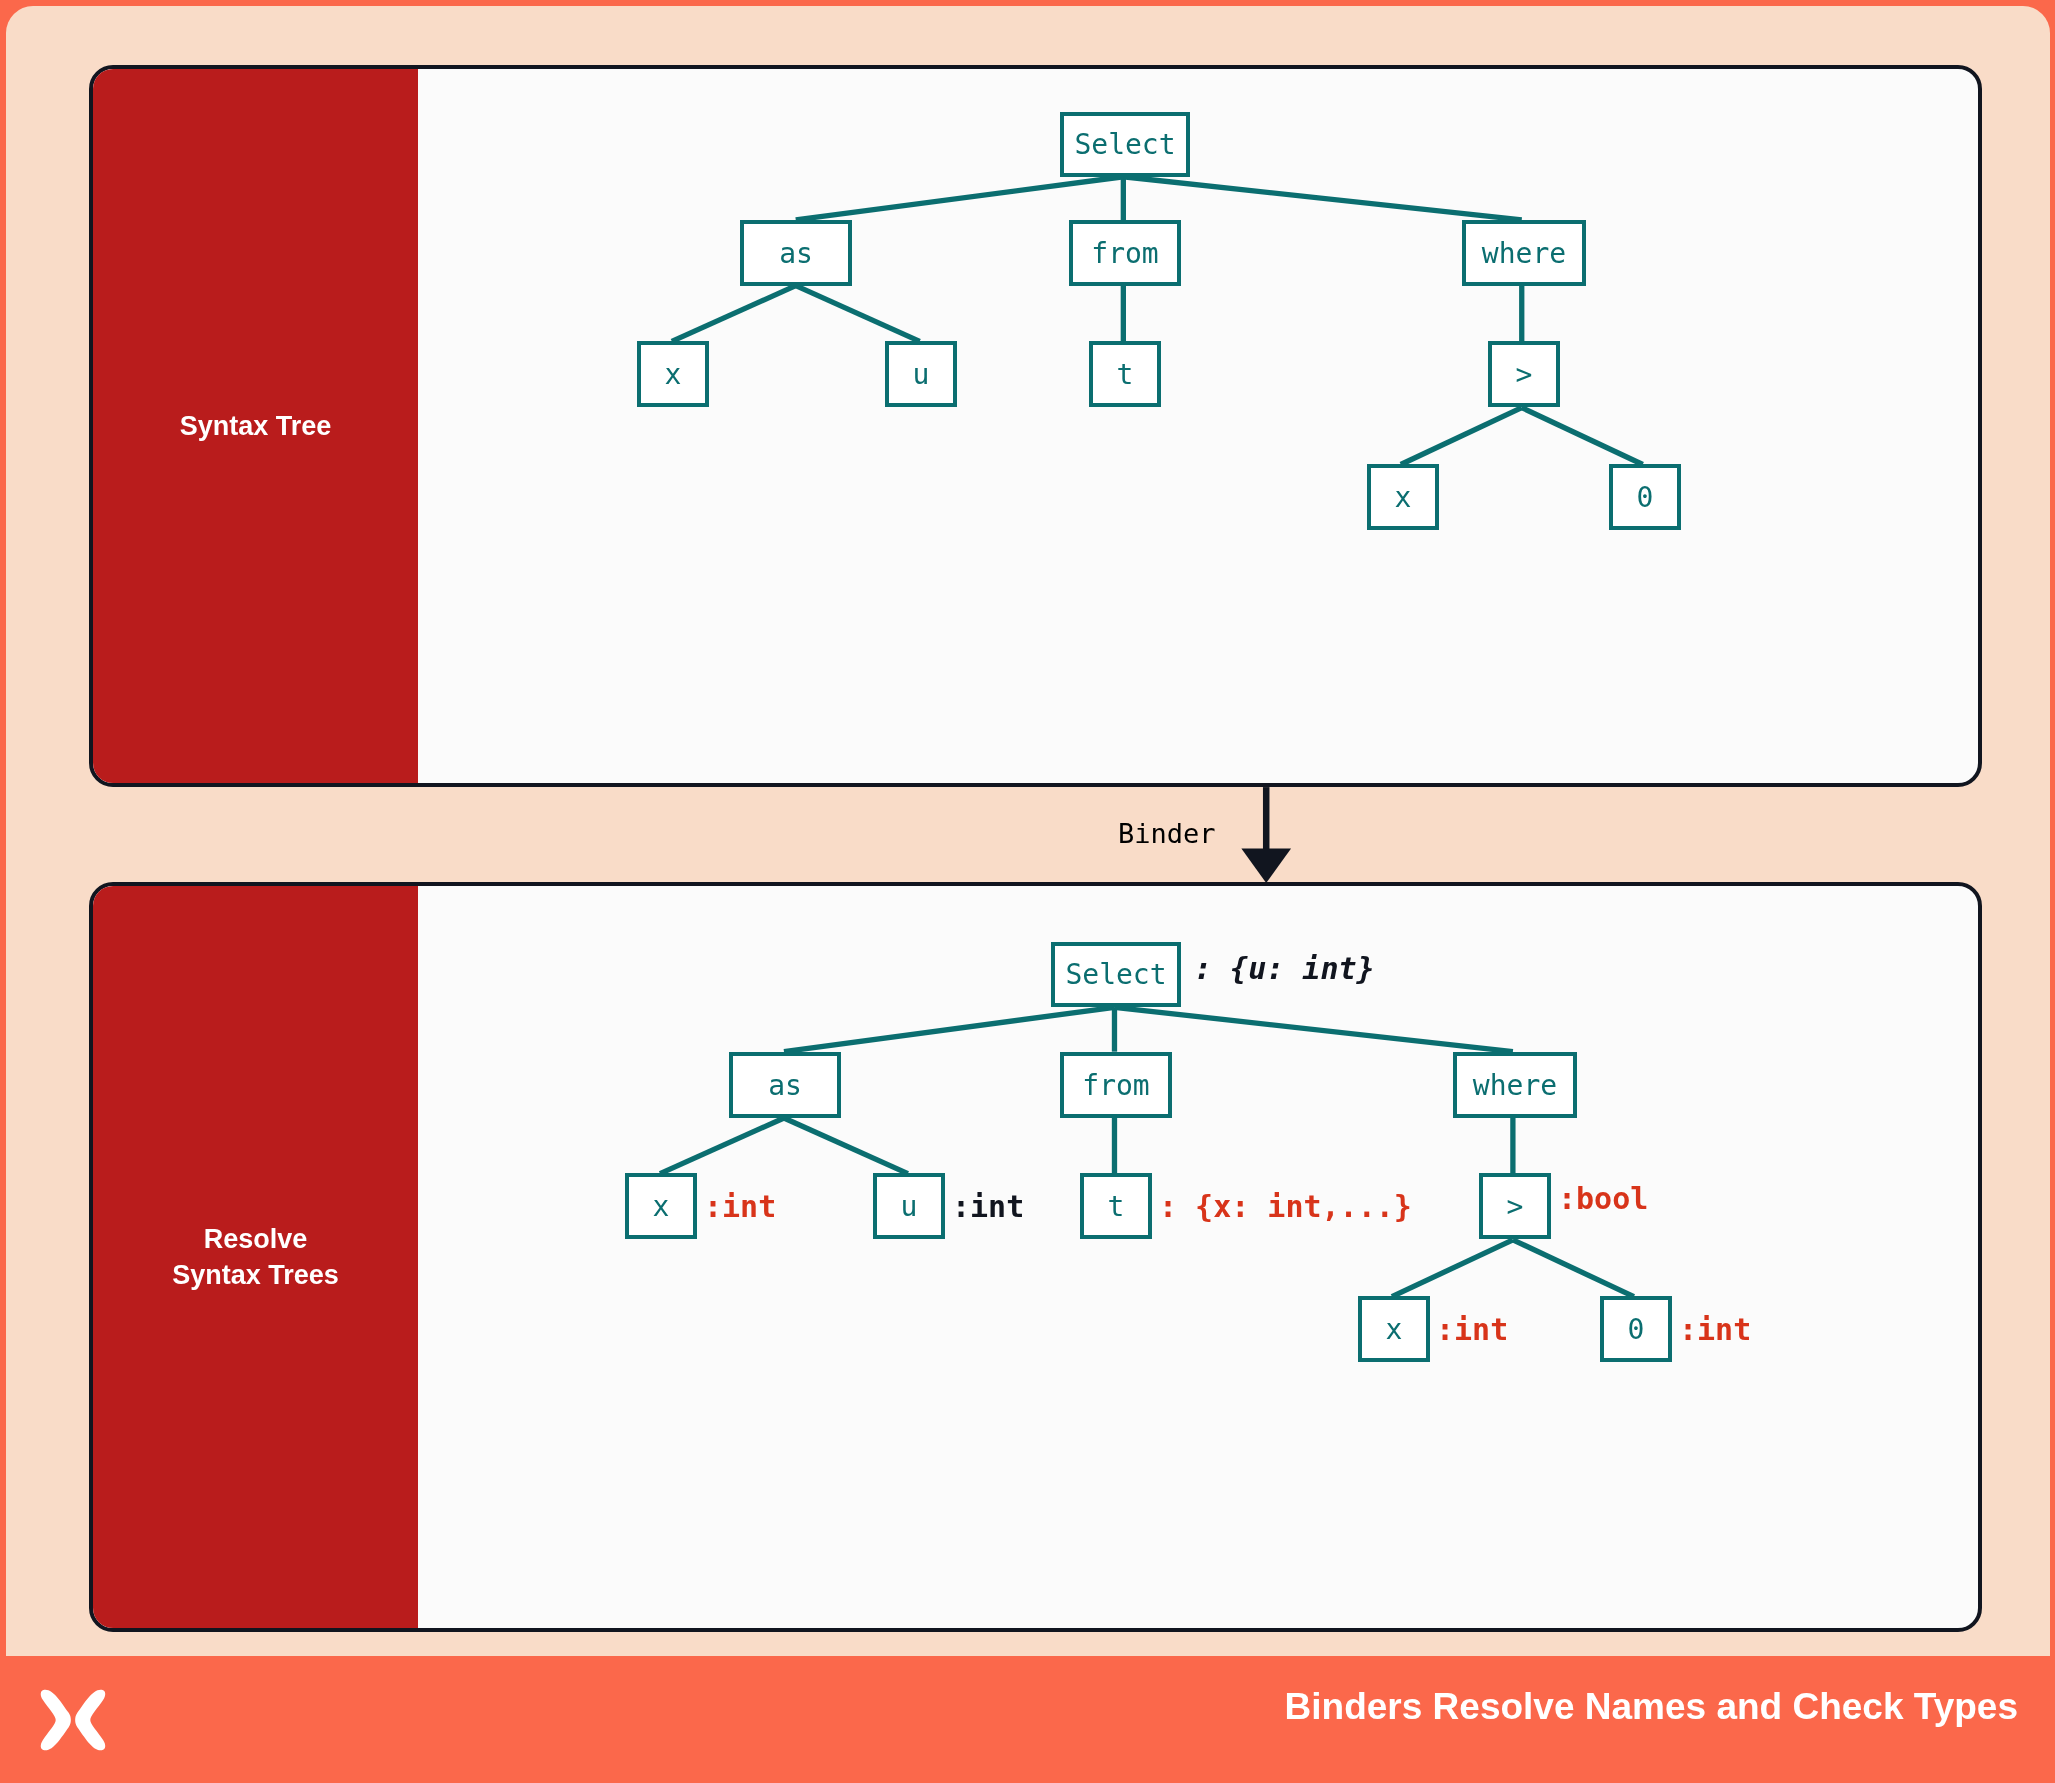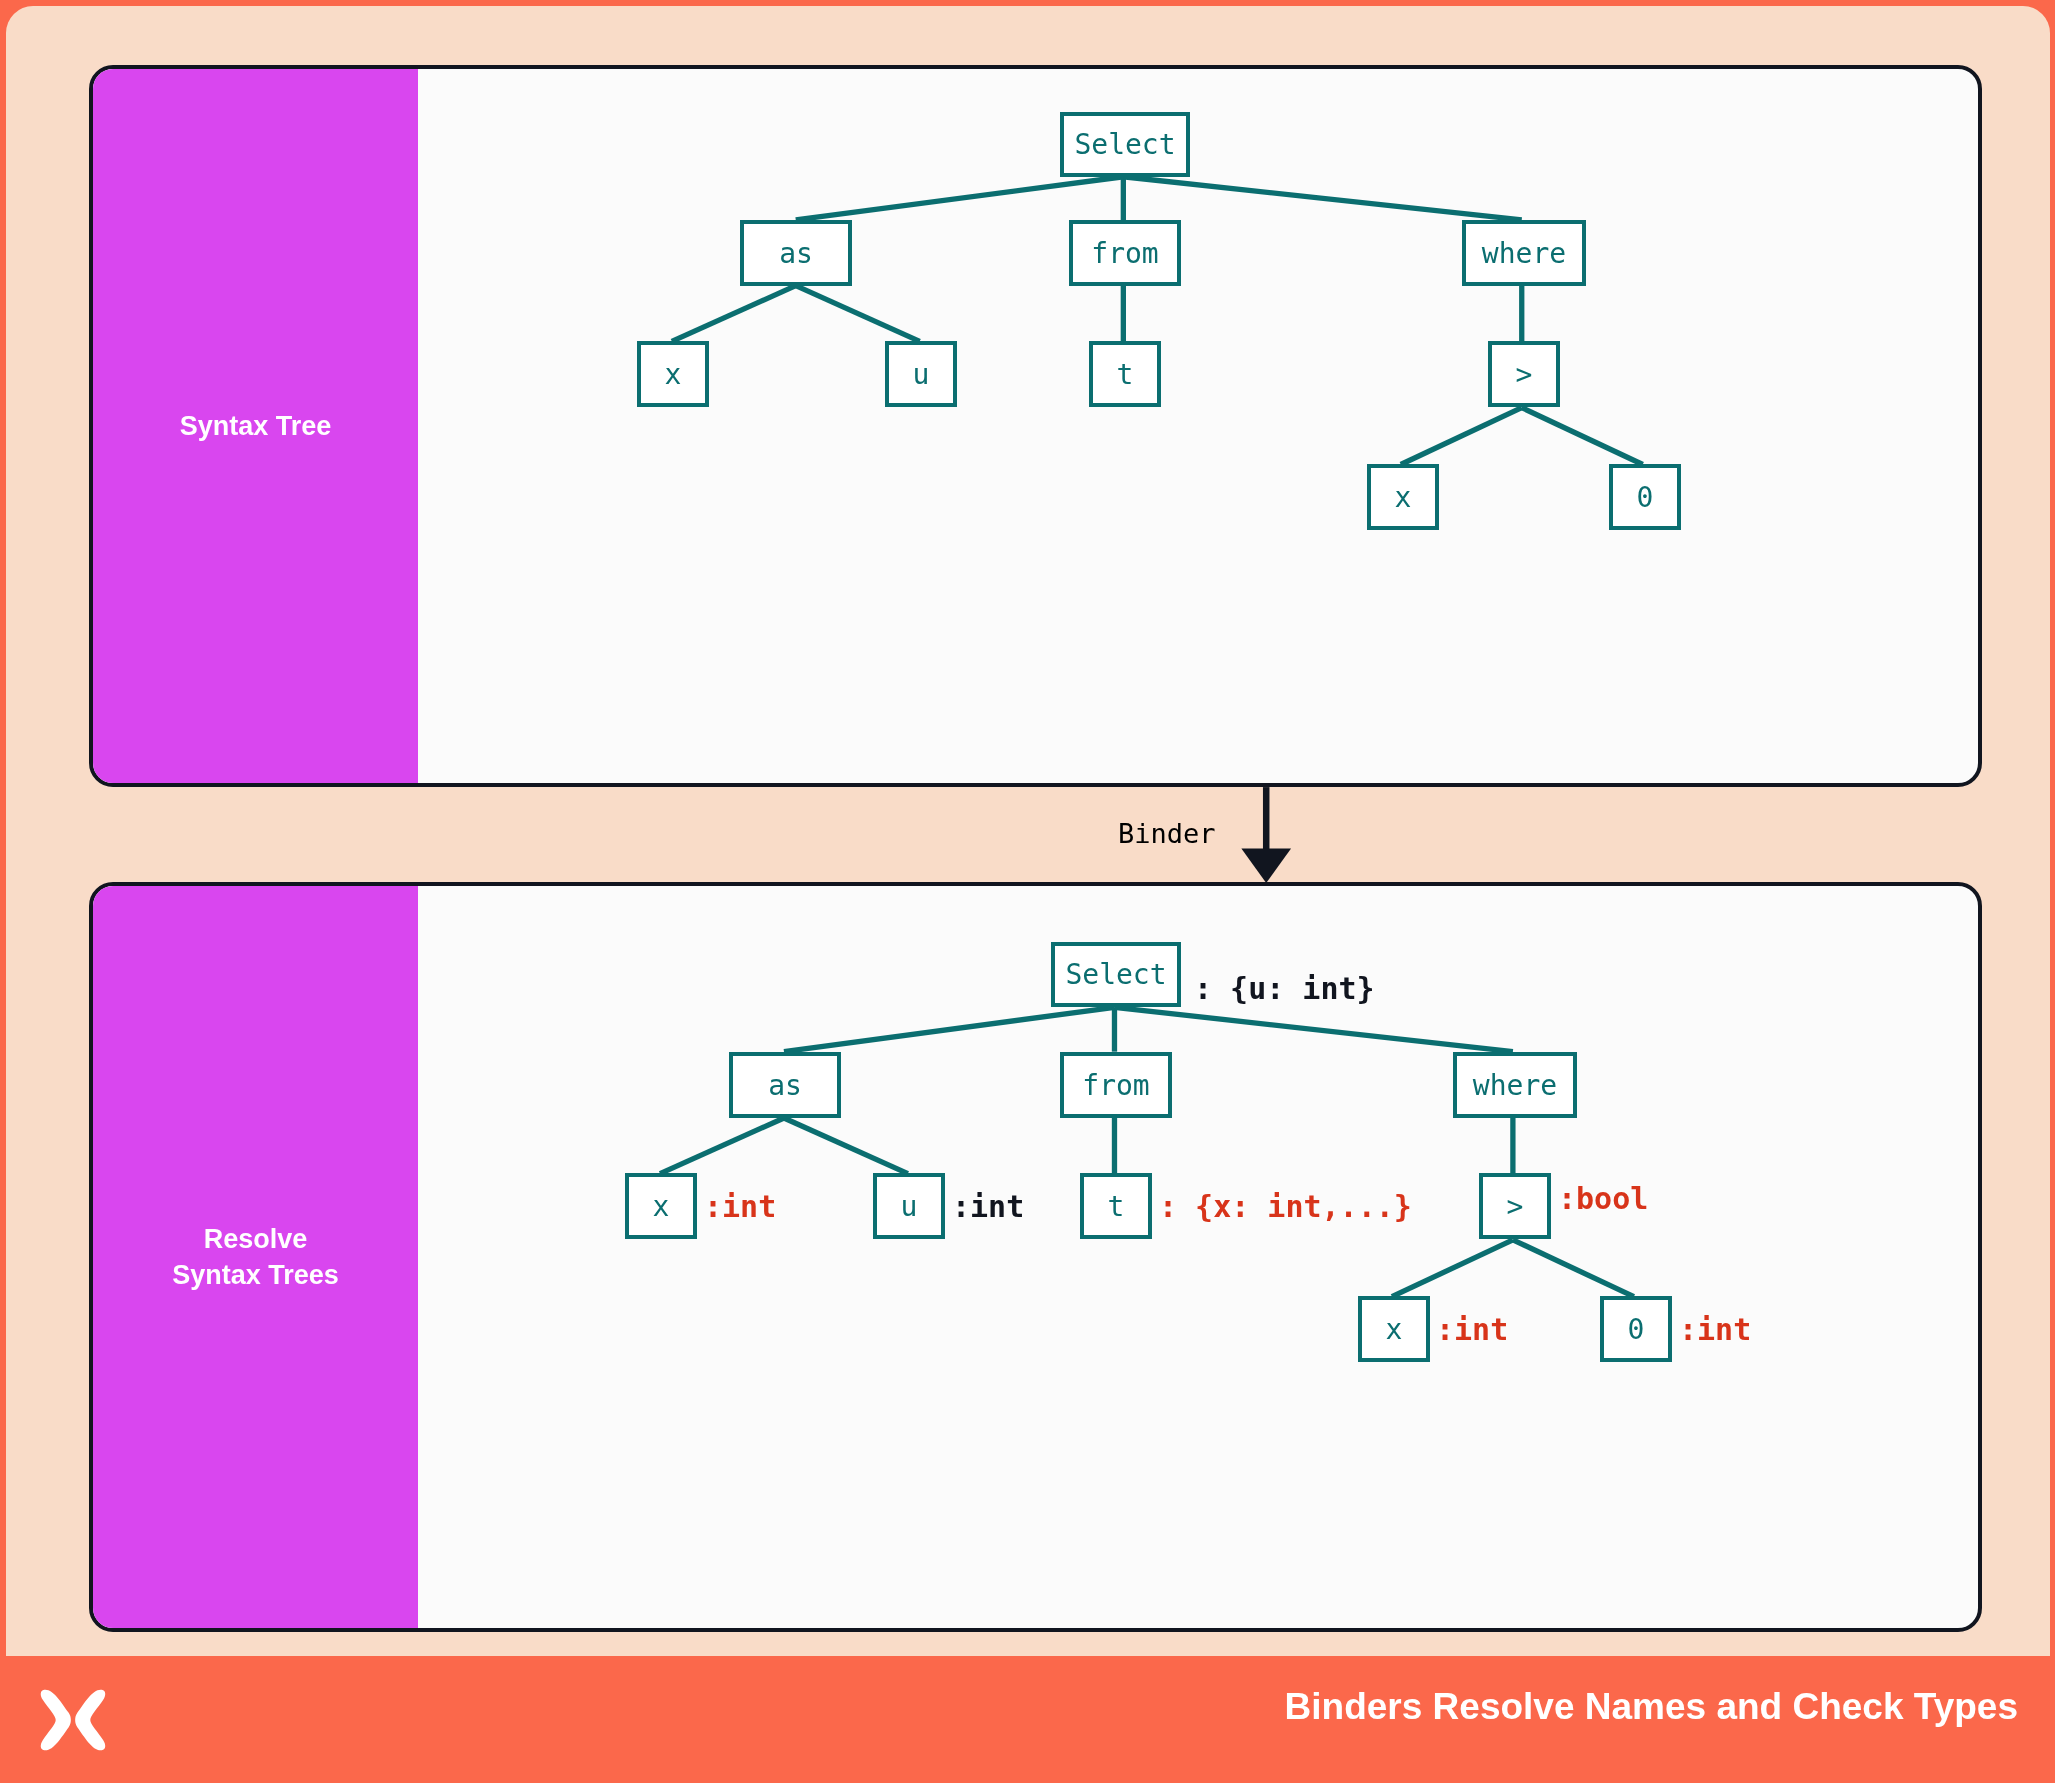--- a/index.html
+++ b/index.html
@@ -41,21 +41,21 @@
   .panel{
     position:absolute;
     background:#fbfbfb;
     border:4.1px solid #11151f;
     border-radius:24px;
     box-sizing:border-box;
     overflow:hidden;
   }
   .panel .darkside{
     position:absolute;left:0;top:0;bottom:0;width:325px;
-    background:#d946ef;
+    background:#b91c1c;
     display:flex;align-items:center;justify-content:center;
     text-align:center;
   }
   .darkside-label{
     color:#ffffff;font-weight:bold;font-size:27px;line-height:1.35;
     font-family:"Liberation Sans", sans-serif;
   }
   .canvas{
     position:absolute;left:325px;top:0;right:0;bottom:0;
   }
@@ -186,21 +186,21 @@
           <line x1="1180" y1="392" x2="1180" y2="486"></line>
           <line x1="1855" y1="392" x2="1855" y2="486"></line>
           <line x1="1855" y1="598" x2="1650" y2="694"></line>
           <line x1="1855" y1="598" x2="2060" y2="694"></line>
         </g>
       </svg>
 
       <div class="node" style="left:633px;top:56px;width:130px;height:65px;">
         <span>Select</span>
       </div>
-      <div class="ann dark" style="left:776px;top:88px;">: {u: int}</div>
+      <div class="ann dark" style="left:776px;top:68px;font-style:italic;">: {u: int}</div>
 
       <div class="node" style="left:311px;top:166px;width:112px;height:66px;">
         <span>as</span>
       </div>
       <div class="node" style="left:642px;top:166px;width:112px;height:66px;">
         <span>from</span>
       </div>
       <div class="node" style="left:1035px;top:166px;width:124px;height:66px;">
         <span>where</span>
       </div>

